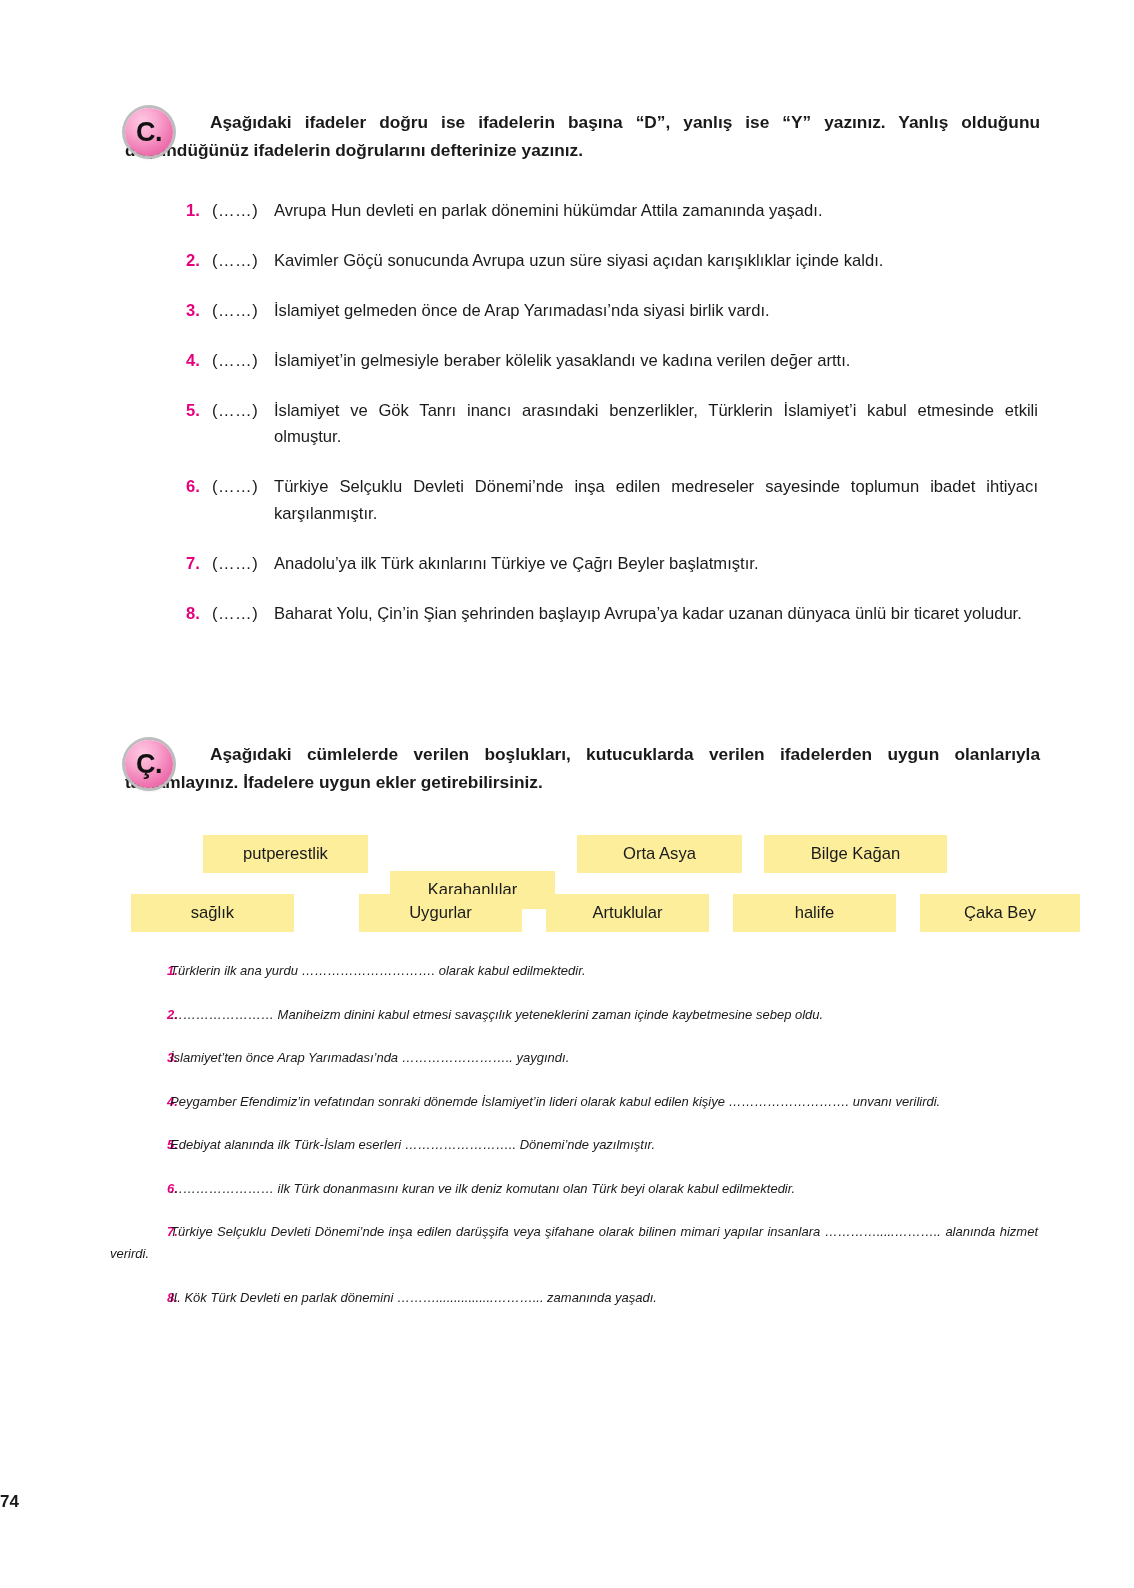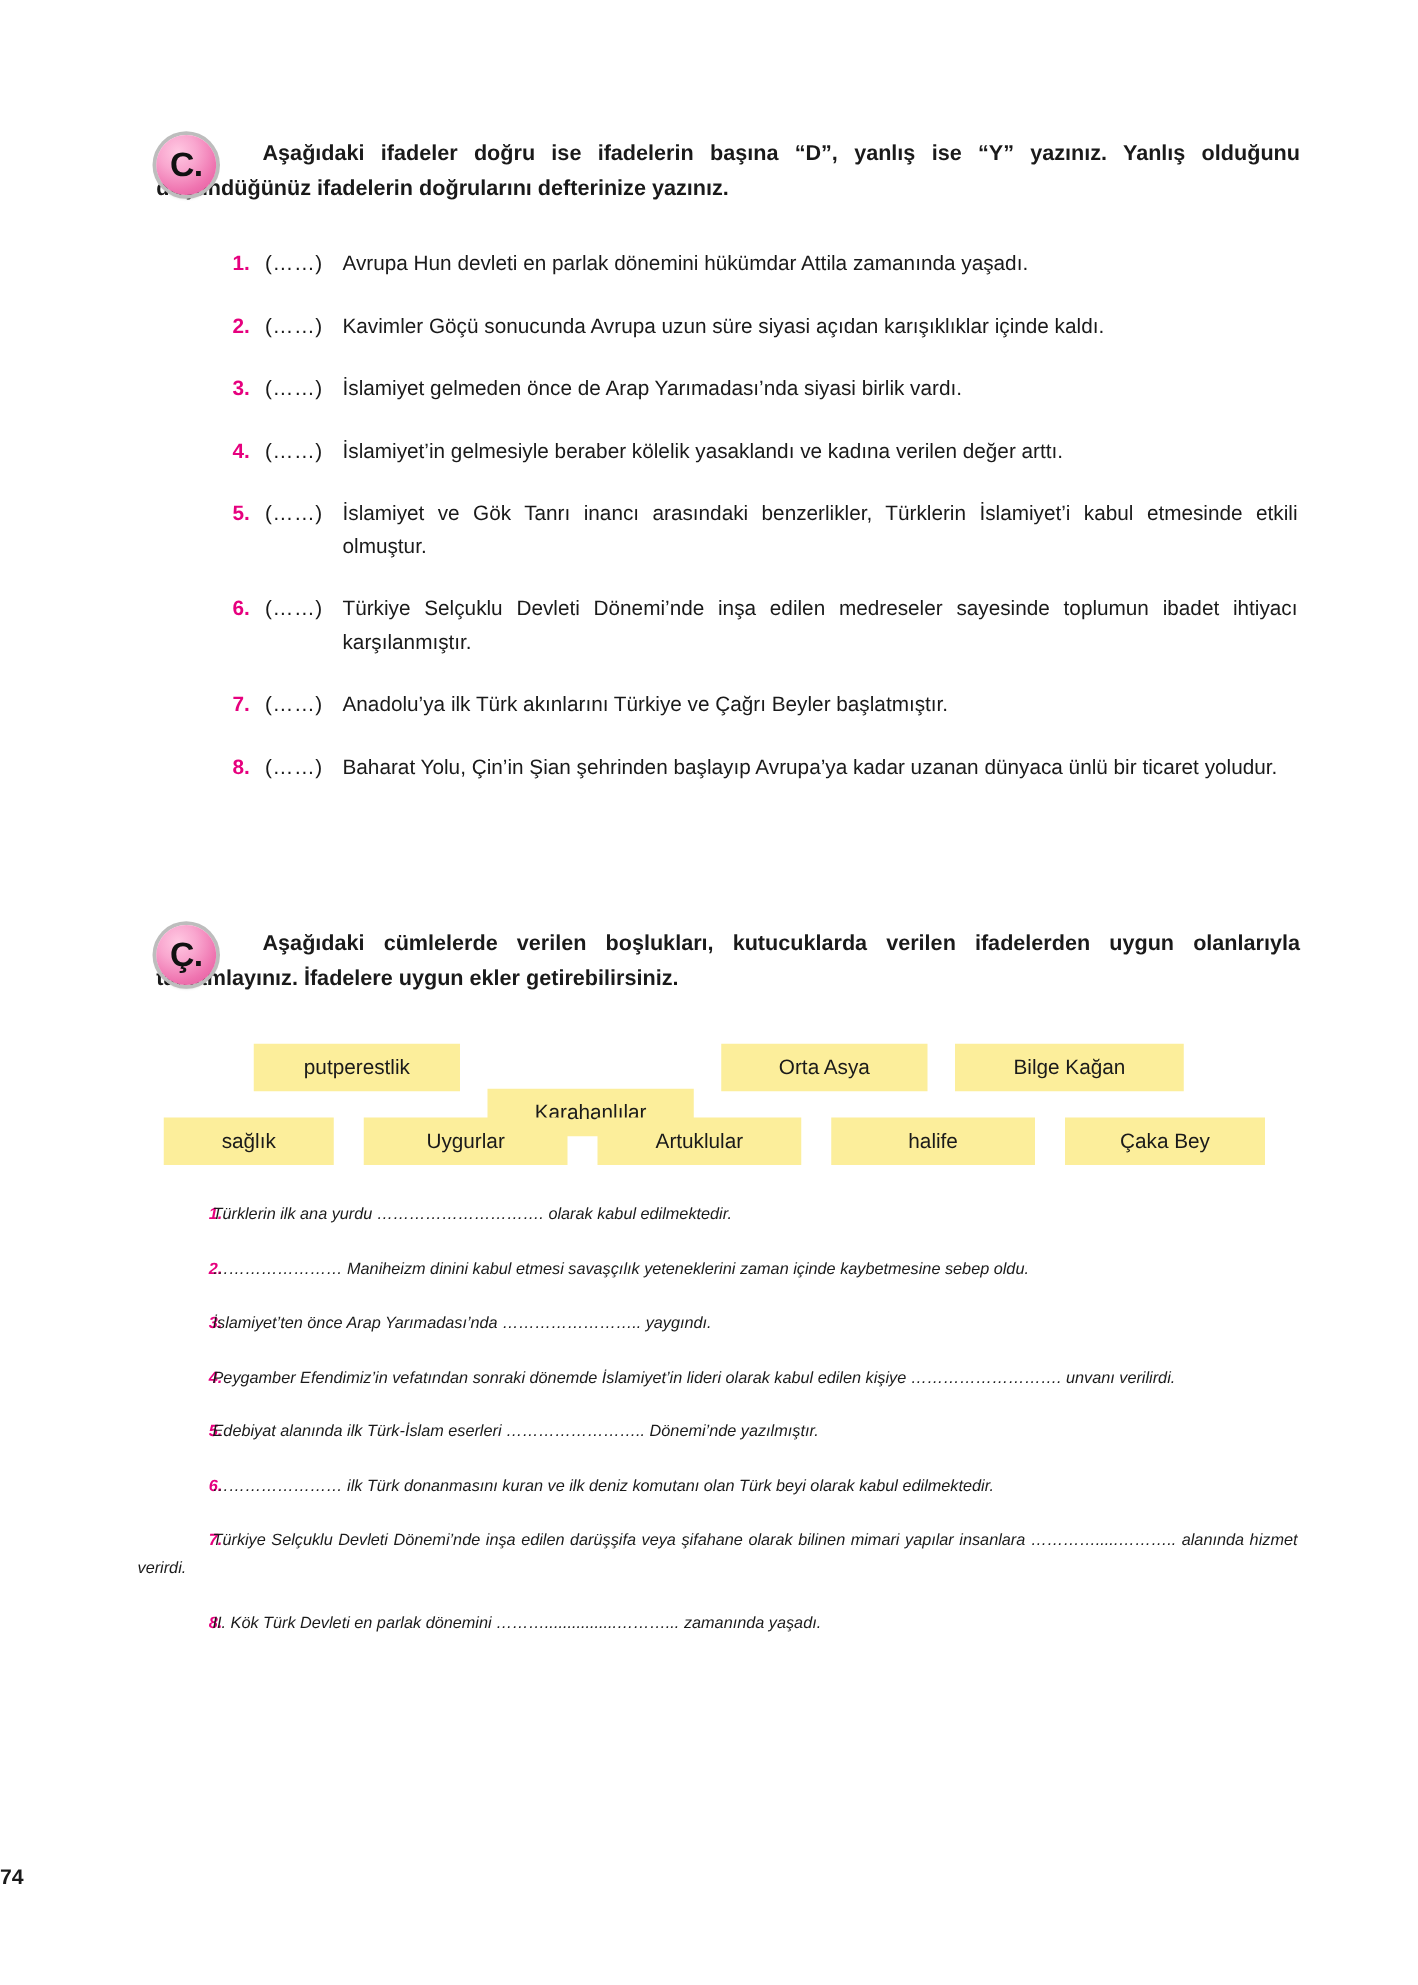--- a/index.html
+++ b/index.html
@@ -199,22 +199,22 @@
   </div>
 
   <div class="word-row" style="left:203px; top:835px; gap:22px;">
     <div class="word-box" style="width:165px;">putperestlik</div>
     <div class="word-box" style="width:165px;margin-top:36px;">Karahanlılar</div>
     <div class="word-box" style="width:165px;">Orta Asya</div>
     <div class="word-box" style="width:183px;">Bilge Kağan</div>
   </div>
 
   <div class="word-row" style="left:131px; top:894px; gap:24px;">
-    <div class="word-box" style="width:136px;">sağlık</div>
-    <div class="word-box" style="width:163px;">Uygurlar</div>
+    <div class="word-box" style="width:163px;">sağlık</div>
+    <div class="word-box" style="width:163px;margin-left:41px;">Uygurlar</div>
     <div class="word-box" style="width:163px;">Artuklular</div>
     <div class="word-box" style="width:163px;">halife</div>
     <div class="word-box" style="width:160px;">Çaka Bey</div>
   </div>
 
   <div class="fb-list" style="top:960px;">
     <div class="fb-item">
       <span class="fb-num">1.</span><span class="fb-body">Türklerin ilk ana yurdu …………………………. olarak kabul edilmektedir.</span>
     </div>
     <div class="fb-item">

